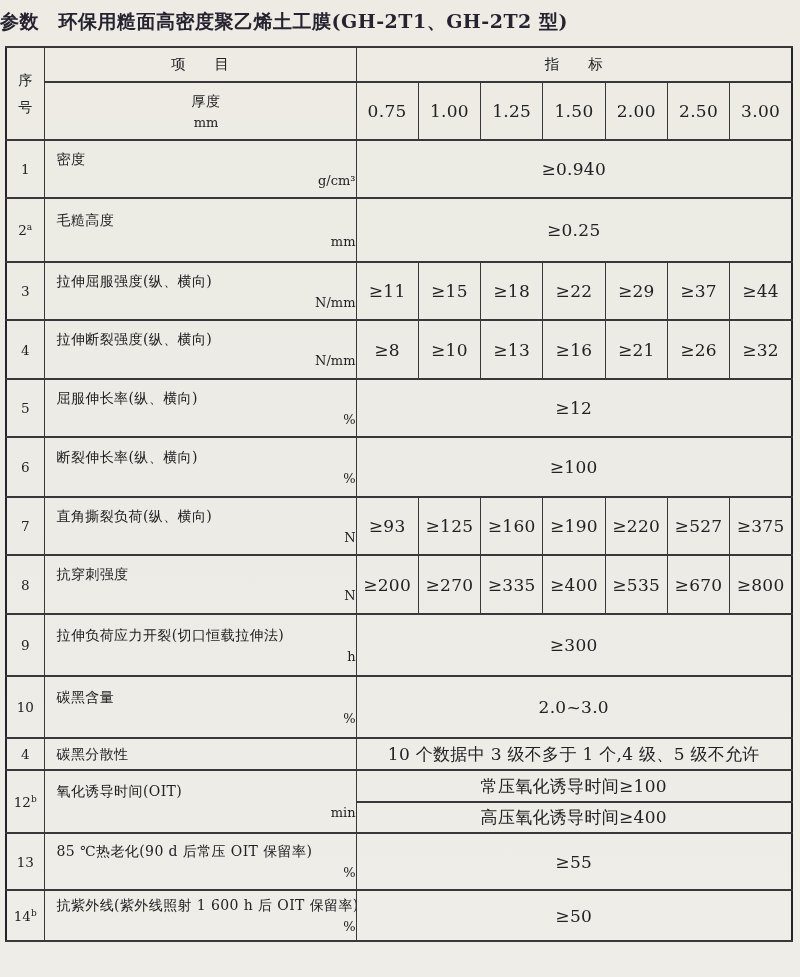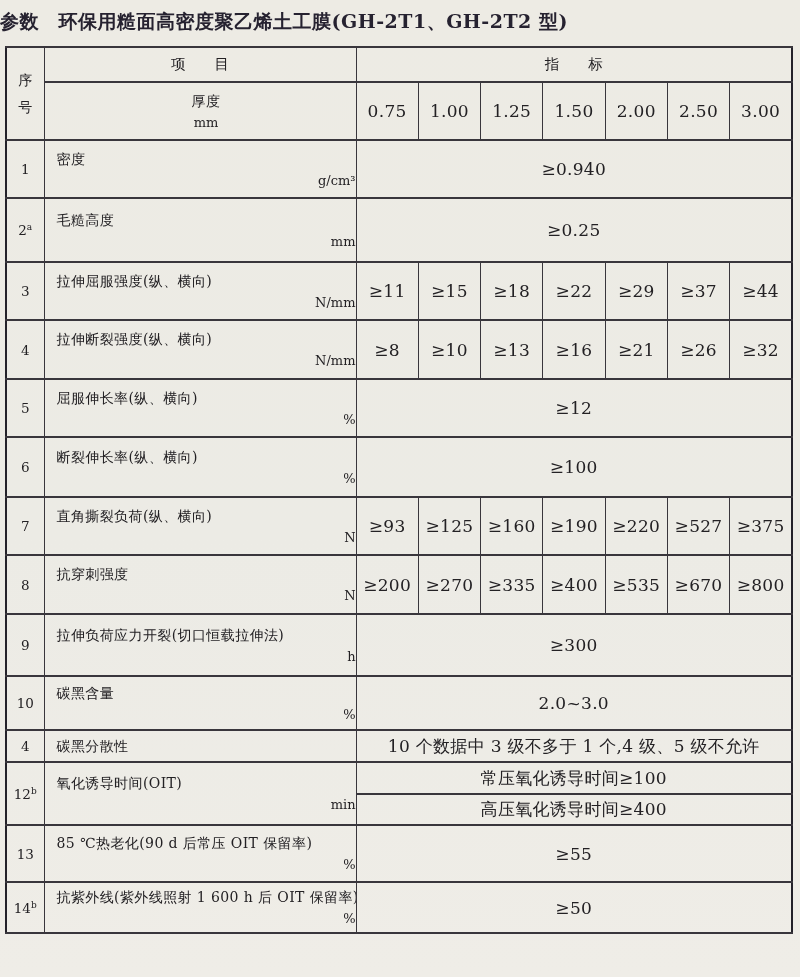--- a/index.html
+++ b/index.html
@@ -211,21 +211,21 @@
 
     <tr style="height:62px">
       <td class="num"><span>9</span><sup></sup></td>
       <td class="item">
         <div class="iname">拉伸负荷应力开裂(切口恒载拉伸法)</div>
         <div class="iunit">h</div>
       </td>
       <td class="val" colspan="7">≥300</td>
     </tr>
 
-    <tr style="height:54px">
+    <tr style="height:62px">
       <td class="num"><span>10</span><sup></sup></td>
       <td class="item">
         <div class="iname">碳黑含量</div>
         <div class="iunit">%</div>
       </td>
       <td class="val" colspan="7">2.0~3.0</td>
     </tr>
 
     <tr style="height:32px">
       <td class="num"><span>4</span><sup></sup></td>

